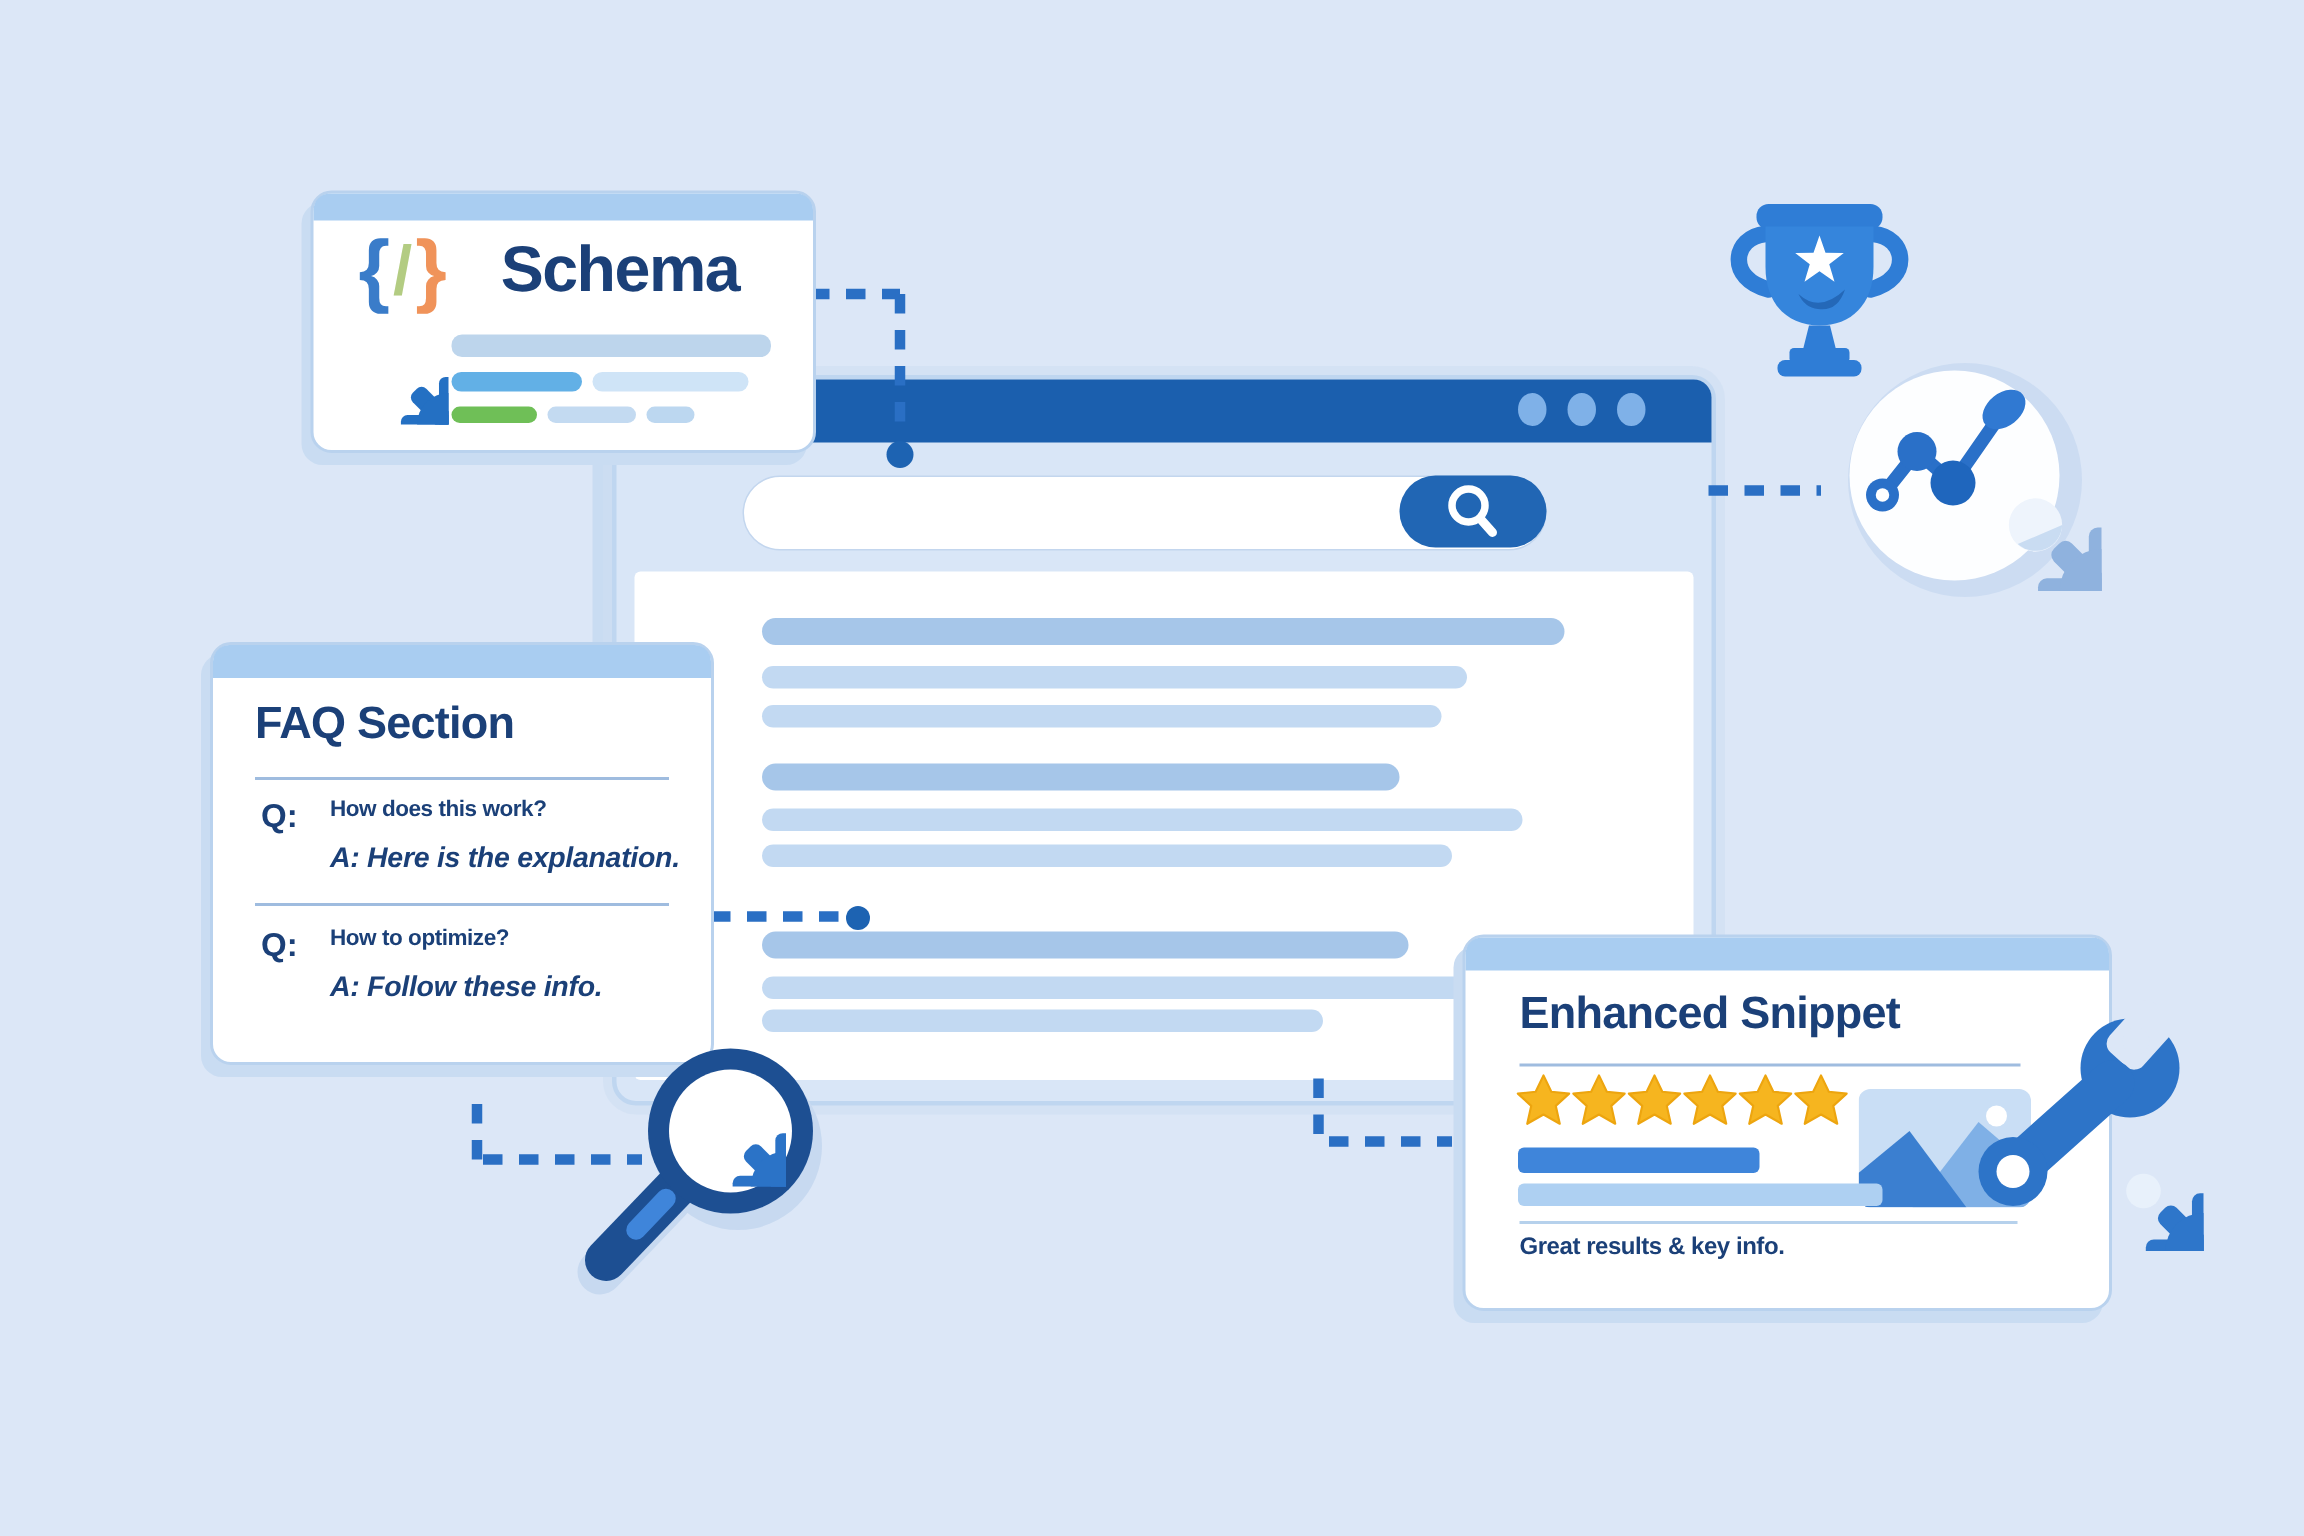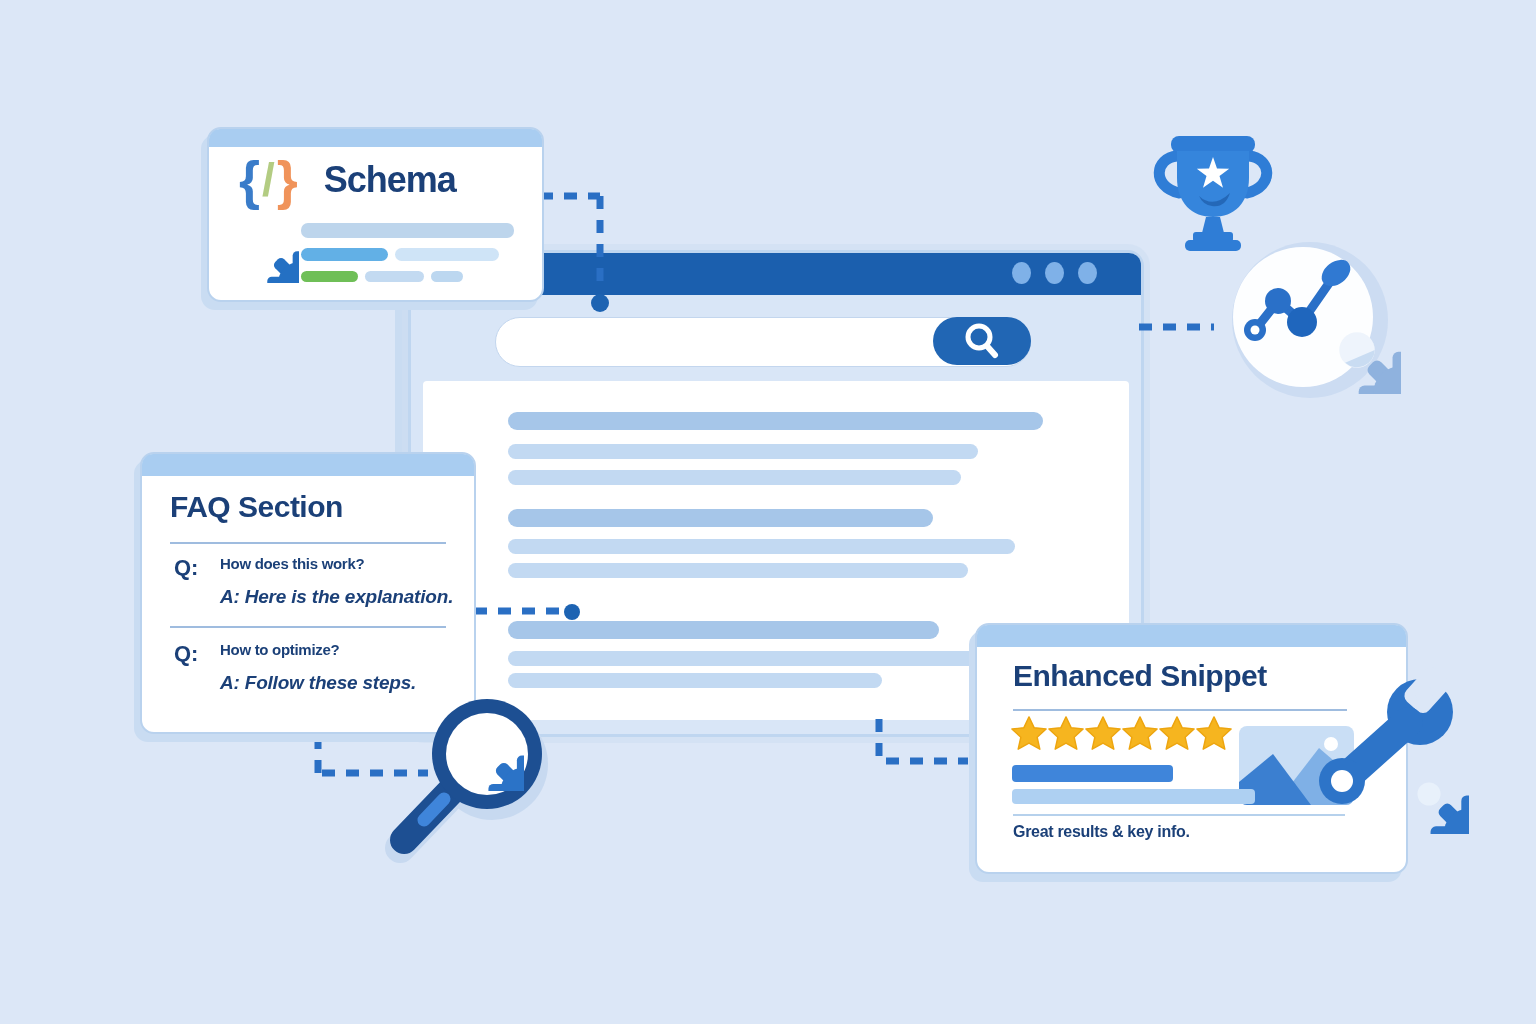--- a/index.html
+++ b/index.html
@@ -29,27 +29,27 @@
                border-radius:11px 11px 0 0;}
   .divider{position:absolute;height:2px;background:#9fbcdf;}
   
   .schema-card{left:207px;top:127px;width:333px;height:171px;}
   .schema-card .card-header{height:18px;}
   .schema-iconrow{position:absolute;left:30px;top:22px;display:flex;align-items:center;}
   .brace{font-size:54px;font-weight:700;line-height:58px;}
   .brace.l{color:#3a7cc9;}
   .brace.r{color:#f0935a;}
   .slash{font-size:46px;font-weight:700;color:#b3cc82;margin:0 2px;line-height:58px;}
-  .schema-title{font-size:36px;font-weight:700;color:#1b4078;margin-left:26px;letter-spacing:-1px;}
+  .schema-title{font-size:43px;font-weight:700;color:#1b4078;margin-left:36px;letter-spacing:-1px;}
   .schema-gear{position:absolute;left:24px;top:88px;}
   .schema-rows{position:absolute;left:92px;top:94px;}
   .schema-row{display:flex;gap:7px;margin-bottom:10px;}
   .schema-row .seg{border-radius:7px;}
   
-  .faq-card{left:140px;top:452px;width:332px;height:278px;}
+  .faq-card{left:140px;top:428px;width:332px;height:278px;}
   .faq-title{position:absolute;left:28px;top:36px;font-size:30px;font-weight:700;letter-spacing:-0.5px;}
   .faq-q{position:absolute;left:32px;font-size:22px;font-weight:700;}
   .faq-question{position:absolute;left:78px;font-size:15px;font-weight:700;letter-spacing:-0.3px;}
   .faq-answer{position:absolute;left:78px;font-size:19px;font-weight:600;letter-spacing:-0.2px;font-style:italic;}
   
   .snippet-card{left:975px;top:623px;width:408px;height:247px;padding-left:21px;}
   .snippet-title{position:absolute;left:36px;top:34px;font-size:30px;font-weight:700;letter-spacing:-0.5px;}
   .star-row{position:absolute;left:33px;top:89px;display:flex;}
   .star{margin-right:-1px;display:block;height:40px;}
   .bar-blue{position:absolute;left:35px;top:140px;width:161px;height:17px;background:#3f85da;border-radius:4px;}
@@ -152,21 +152,21 @@
   <div class="card faq-card">
     <div class="card-header"></div>
     <div class="faq-title">FAQ Section</div>
     <div class="divider" style="left:28px;top:88px;width:276px;"></div>
     <div class="faq-q" style="top:101px;">Q:</div>
     <div class="faq-question" style="top:101px;">How does this work?</div>
     <div class="faq-answer" style="top:132px;">A: Here is the explanation.</div>
     <div class="divider" style="left:28px;top:172px;width:276px;"></div>
     <div class="faq-q" style="top:187px;">Q:</div>
     <div class="faq-question" style="top:187px;">How to optimize?</div>
-    <div class="faq-answer" style="top:218px;">A: Follow these steps.</div>
+    <div class="faq-answer" style="top:218px;">A: Follow these info.</div>
   </div>
 
   <div class="card snippet-card">
     <div class="card-header"></div>
     <div class="snippet-title">Enhanced Snippet</div>
     <div class="divider" style="left:36px;top:84px;width:334px;"></div>
     <div class="star-row">
         <span class="star"><svg width="38" height="40" viewBox="0 0 40 40">
             <polygon points="20,2 25.5,13.5 38,14.8 28.6,23.4 31.4,36 20,29.5 8.6,36 11.4,23.4 2,14.8 14.5,13.5" fill="#f6b51f" stroke="#eda50f" stroke-width="1.5" stroke-linejoin="round"></polygon>
           </svg></span>

